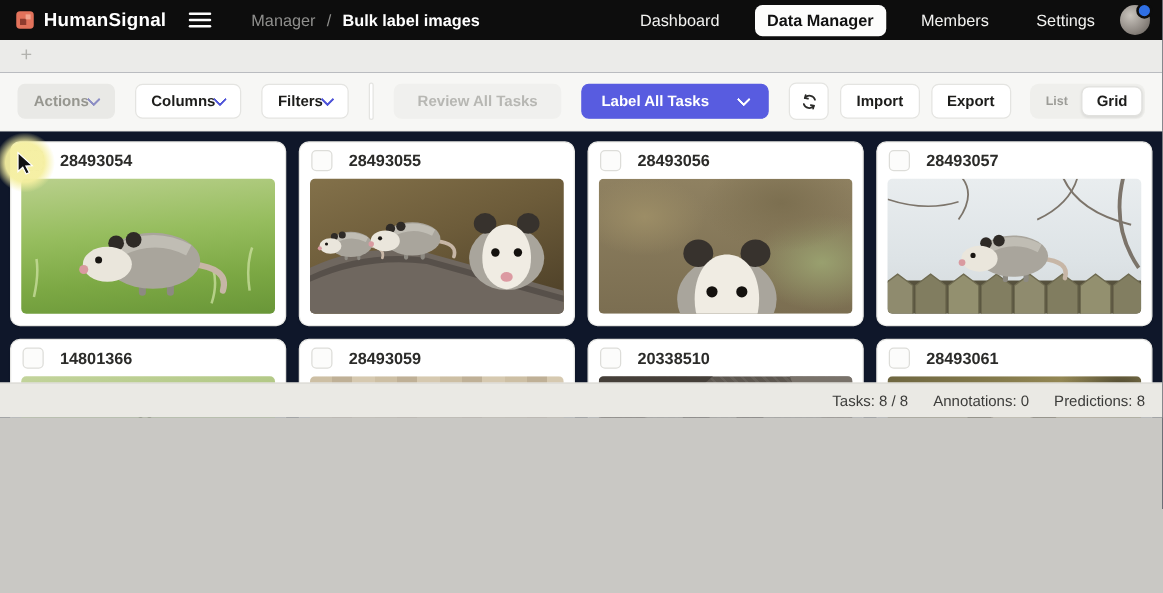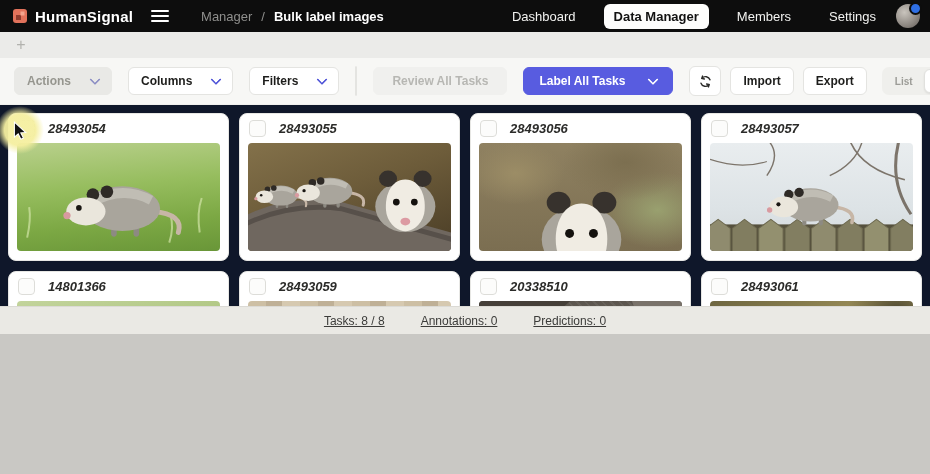--- a/index.html
+++ b/index.html
@@ -27,21 +27,21 @@
   
   .tabbar{height:26px;background:#ebebe9;display:flex;align-items:stretch;}
   .tab{width:106px;background:#fff;display:flex;align-items:center;justify-content:space-between;
        padding:0 8px 0 11px;font-size:12.5px;color:#222;border-right:1px solid #e2e2e0;cursor:pointer;}
   .kebab{display:flex;flex-direction:column;gap:2px;padding:3px;cursor:pointer;}
   .kebab i{width:2.5px;height:2.5px;border-radius:50%;background:#8b8b88;}
   .add-tab{width:42px;display:flex;align-items:center;justify-content:center;color:#b2b2ae;font-size:16px;cursor:pointer;}
 
   
   .toolbar{height:46px;background:#f7f7f5;display:flex;align-items:center;padding:0 14px;gap:16px;border-bottom:1px solid #f0f0ed;}
-  .btn{height:28px;display:inline-flex;align-items:center;gap:20px;padding:0 12px;background:#fff;
+  .btn{height:28px;display:inline-flex;align-items:center;gap:0;padding:0 12px;background:#fff;
        border:1px solid #e4e4e1;border-radius:6px;font-size:12px;font-weight:700;color:#1d1d1b;cursor:pointer;white-space:nowrap;}
   .chev{width:6px;height:6px;border-right:2px solid #4f54d8;border-bottom:2px solid #4f54d8;
         transform:rotate(45deg) translate(-1px,-1px);border-radius:1px;flex:none;}
   .btn.disabled{background:#e9e9e6;border-color:#e9e9e6;color:#96968f;cursor:default;}
   .btn.disabled .chev{border-color:#8c8ec4;}
   .ns-group{display:flex;align-items:stretch;height:28px;border:1px solid #e4e4e1;border-radius:6px;overflow:hidden;background:#fff;}
   .ns-label{display:flex;align-items:center;padding:0 13px;font-size:12px;font-weight:700;color:#1d1d1b;cursor:pointer;}
   .btn.flat-disabled{background:#f0f0ee;border-color:#f0f0ee;color:#b7b7b3;cursor:default;padding:0 18px;}
   .btn.primary{background:#585ce0;border-color:#585ce0;color:#fff;padding:0 15px;gap:24px;}
   .btn.primary .chev{border-color:#fff;}
@@ -49,21 +49,21 @@
   .icon-btn{width:30px;height:28px;display:flex;align-items:center;justify-content:center;background:#fff;
             border:1px solid #e4e4e1;border-radius:6px;cursor:pointer;}
   .toggle{display:flex;align-items:center;background:#efefec;border-radius:7px;padding:2px;margin-left:6px;}
   .toggle .t-list{padding:4px 11px;font-size:10px;font-weight:700;color:#9c9c97;cursor:pointer;}
   .toggle .t-grid{padding:4px 11px;font-size:12px;font-weight:700;color:#1d1d1b;background:#fff;
                   border:1px solid #e1e1de;border-radius:6px;box-shadow:0 1px 2px rgba(0,0,0,.08);cursor:pointer;}
 
   
   .grid{display:grid;grid-template-columns:repeat(4,1fr);gap:10px;padding:8px 8px 0;}
   .card{background:#fff;border:1px solid #e7e7e4;border-radius:8px;overflow:hidden;height:146px;
-        box-shadow:0 1px 2px rgba(0,0,0,.04);cursor:pointer;font-style:italic;}
+        box-shadow:0 1px 2px rgba(0,0,0,.04);cursor:pointer;}
   .card-head{height:29px;display:flex;align-items:center;gap:13px;padding:0 9px;}
   .cb{width:15px;height:15px;border:1px solid #ddddd9;border-radius:4px;background:#fcfcfb;flex:none;cursor:pointer;}
   .cb.focus{border-style:dashed;border-color:#d3d3cf;}
   .tid{font-size:13px;font-weight:600;color:#2b2b29;}
   .photo{position:relative;margin:0 8px 8px;height:108px;border-radius:4px;overflow:hidden;}
   .photo svg.scene{position:absolute;inset:0;width:100%;height:100%;}
 
   
   .p1{background:linear-gradient(175deg,#b9d08c 0%,#96bd5e 40%,#7ca844 72%,#699638 100%);}
   .p2{background:linear-gradient(160deg,#83714a 0%,#6d5c3a 45%,#4a3d26 100%);}
@@ -80,21 +80,21 @@
   .p7{background:
         repeating-linear-gradient(45deg,rgba(255,255,255,.06) 0 2px,rgba(0,0,0,0) 2px 6px),
         linear-gradient(180deg,#5c564f 0%,#665f56 30%,#8a7a64 46%,#c6a277 62%,#d2ae80 100%);}
   .p8{background:
         radial-gradient(55px 60px at 78% 55%,#c8a06c 0%,rgba(200,160,108,0) 70%),
         radial-gradient(70px 45px at 92% 8%,#4e4830 0%,rgba(78,72,48,0) 70%),
         linear-gradient(120deg,#6e6640 0%,#857b4c 35%,#9a8d58 62%,#a89a62 100%);}
 
   
   .statusbar{position:absolute;left:0;right:0;bottom:0;height:27px;background:#eae9e4;border-top:1px solid #dbdad5;
-             display:flex;align-items:center;justify-content:center;gap:36px;padding:0 14px;font-size:12px;color:#3c3c3a;text-decoration:underline;}
+             display:flex;align-items:center;justify-content:flex-end;gap:20px;padding:0 14px;font-size:12px;color:#3c3c3a;}
 
   
   .click-glow{position:absolute;left:-4px;top:106px;width:48px;height:48px;border-radius:50%;pointer-events:none;
               background:radial-gradient(closest-side,rgba(245,239,160,.95) 65%,rgba(245,239,160,0) 100%);}
   .cursor{position:absolute;left:13px;top:121px;pointer-events:none;}
 </style>
 </head>
 <body>
 
 <svg width="0" height="0" style="position:absolute">
@@ -342,21 +342,21 @@
           <use href="#possum-front" transform="translate(44,2) scale(1.08)"></use>
         </svg>
       </div>
     </div>
 
   </main>
 
   <footer class="statusbar">
     <span>Tasks: 8 / 8</span>
     <span>Annotations: 0</span>
-    <span>Predictions: 0</span>
+    <span>Predictions: 8</span>
   </footer>
 
   <div class="click-glow"></div>
   <svg class="cursor" width="14" height="19" viewBox="0 0 12 17">
     <path d="M1,1 L1,14.5 L4.4,11.5 L6.8,16.3 L9.1,15.2 L6.7,10.6 L11.2,10.3 Z" fill="#111" stroke="#fff" stroke-width="0.9"></path>
   </svg>
 
 </div>
 
 </body></html>

